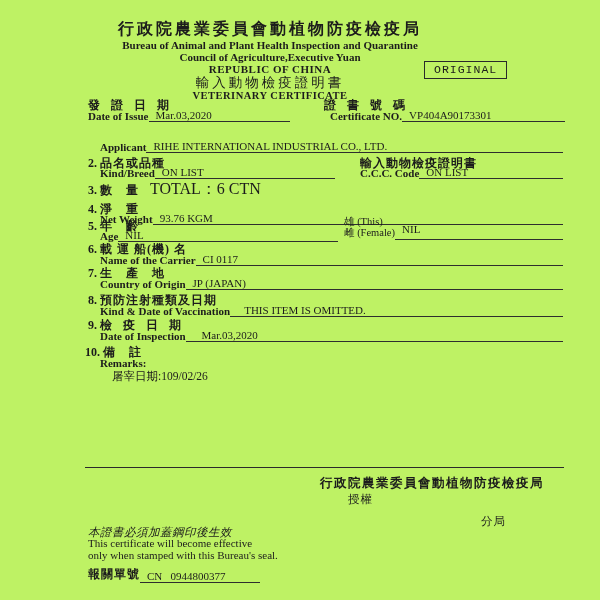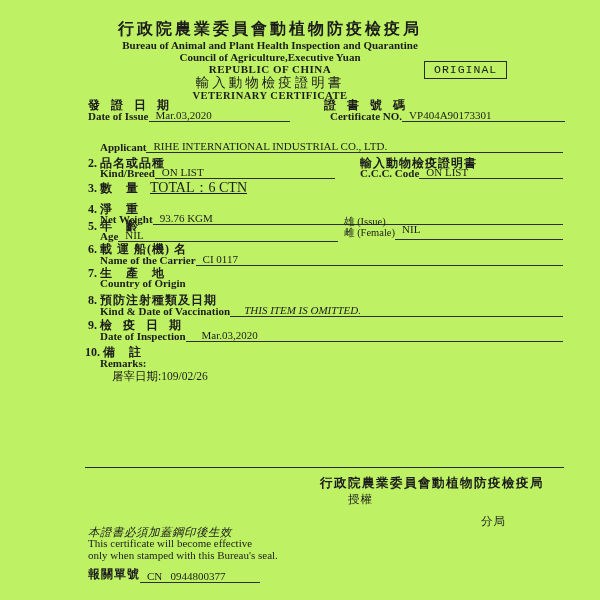--- a/index.html
+++ b/index.html
@@ -68,42 +68,42 @@
   </div>
   <div class="abs b zh" style="left:360px; top:155px; font-size:12px;">輸入動物檢疫證明書</div>
   <div class="abs row" style="left:360px; top:166px; right:85px;align-items:flex-end;">
     <span class="lbl">C.C.C. Code</span>
     <span class="fill"><span class="val">ON LIST</span></span>
   </div>
 
   <div class="abs" style="left:88px; top:179px; font-size:12px;">
     <span class="num">3.</span>
     <span class="b zh">數　量</span>
-    <span style="margin-left:8px; font-size:14px;text-decoration:underline;">TOTAL：6 CTN</span>
+    <span style="margin-left:8px; font-size:16px;">TOTAL：6 CTN</span>
   </div>
 
   <div class="abs" style="left:88px; top:201px; font-size:12px;">
     <span class="num">4.</span>
     <span class="b zh">淨　重</span>
   </div>
   <div class="abs row" style="left:100px; top:212px; right:85px;">
     <span class="lbl">Net Weight</span>
     <span class="fill"><span class="val">93.76 KGM</span></span>
   </div>
 
   <div class="abs" style="left:88px; top:218px; font-size:12px;">
     <span class="num">5.</span>
     <span class="b zh">年　齡</span>
   </div>
   <div class="abs row" style="left:100px; top:229px; width:238px;">
     <span class="lbl">Age</span>
     <span class="fill"><span class="val">NIL</span></span>
   </div>
   <div class="abs" style="left:344px; top:215px; font-size:10.5px;">
-    <span>雄 (Issue)</span>
+    <span>雄 (This)</span>
   </div>
   <div class="abs row" style="left:344px; top:226px; right:85px;">
     <span style="white-space:pre; font-size:10.5px;">雌 (Female)</span>
     <span class="fill"><span class="val" style="position:relative; top:-4px;">NIL</span></span>
   </div>
 
   <div class="abs" style="left:88px; top:241px; font-size:12px;">
     <span class="num">6.</span>
     <span class="b zh">載 運 船(機) 名</span>
   </div>
@@ -111,29 +111,30 @@
     <span class="lbl">Name of the Carrier</span>
     <span class="fill"><span class="val">CI 0117</span></span>
   </div>
 
   <div class="abs" style="left:88px; top:265px; font-size:12px;">
     <span class="num">7.</span>
     <span class="b zh">生　產　地</span>
   </div>
   <div class="abs row" style="left:100px; top:277px; right:85px;align-items:flex-end;">
     <span class="lbl">Country of Origin</span>
+    <span class="fill"><span class="val">JP (JAPAN)</span></span>
   </div>
 
   <div class="abs" style="left:88px; top:292px; font-size:12px;">
     <span class="num">8.</span>
     <span class="b zh">預防注射種類及日期</span>
   </div>
   <div class="abs row" style="left:100px; top:304px; right:85px;">
     <span class="lbl">Kind &amp; Date of Vaccination</span>
-    <span class="fill" style="padding-left:14px;font-style:italic;"><span class="val">THIS ITEM IS OMITTED.</span></span>
+    <span class="fill" style="padding-left:14px;"><span class="val">THIS ITEM IS OMITTED.</span></span>
   </div>
 
   <div class="abs" style="left:88px; top:317px; font-size:12px;">
     <span class="num">9.</span>
     <span class="b zh" style="letter-spacing:4px;">檢 疫 日 期</span>
   </div>
   <div class="abs row" style="left:100px; top:329px; right:85px;">
     <span class="lbl">Date of Inspection</span>
     <span class="fill" style="padding-left:16px;"><span class="val">Mar.03,2020</span></span>
   </div>

